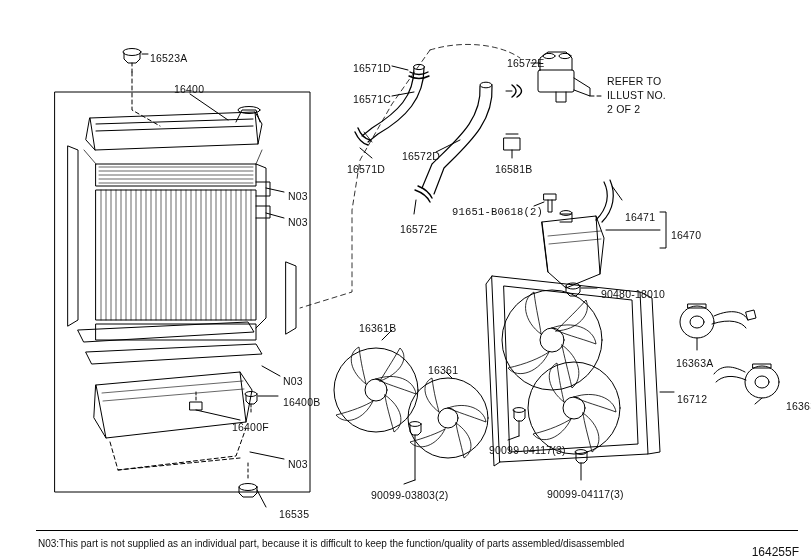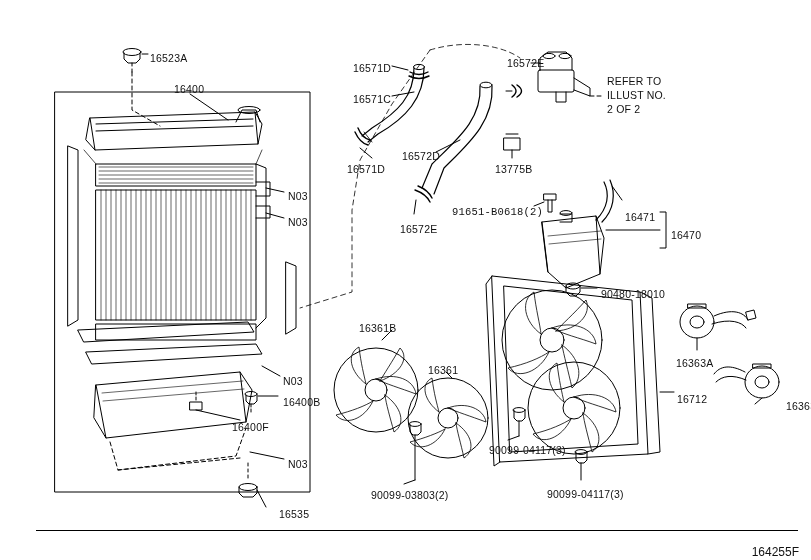--- a/index.html
+++ b/index.html
@@ -315,21 +315,21 @@
   <div class="lbl" style="left:607px;top:103px;">2 OF 2</div>
 
   <div class="lbl" style="left:150px;top:52px;text-align:center;">16523A</div>
   <div class="lbl" style="left:174px;top:83px;">16400</div>
   <div class="lbl" style="left:353px;top:62px;">16571D</div>
   <div class="lbl" style="left:353px;top:93px;">16571C</div>
   <div class="lbl" style="left:347px;top:163px;">16571D</div>
   <div class="lbl" style="left:402px;top:150px;">16572D</div>
   <div class="lbl" style="left:400px;top:223px;">16572E</div>
   <div class="lbl" style="left:507px;top:57px;">16572E</div>
-  <div class="lbl" style="left:495px;top:163px;">13775B</div>
+  <div class="lbl" style="left:495px;top:163px;">16581B</div>
   <div class="lbl" style="left:452px;top:206px;font-family:Liberation Mono, monospace;">91651-B0618(2)</div>
   <div class="lbl" style="left:625px;top:211px;">16471</div>
   <div class="lbl" style="left:671px;top:229px;">16470</div>
   <div class="lbl" style="left:601px;top:288px;">90480-18010</div>
   <div class="lbl" style="left:359px;top:322px;">16361B</div>
   <div class="lbl" style="left:428px;top:364px;">16361</div>
   <div class="lbl" style="left:676px;top:357px;">16363A</div>
   <div class="lbl" style="left:742px;top:400px;margin-left:44px;">16363</div>
   <div class="lbl" style="left:677px;top:393px;">16712</div>
   <div class="lbl" style="left:489px;top:444px;">90099-04117(3)</div>
@@ -338,15 +338,16 @@
   <div class="lbl" style="left:283px;top:396px;">16400B</div>
   <div class="lbl" style="left:232px;top:421px;">16400F</div>
   <div class="lbl" style="left:271px;top:508px;margin-left:8px;">16535</div>
 
   <div class="lbl" style="left:288px;top:190px;">N03</div>
   <div class="lbl" style="left:288px;top:216px;">N03</div>
   <div class="lbl" style="left:283px;top:375px;">N03</div>
   <div class="lbl" style="left:288px;top:458px;">N03</div>
 
   <div class="hr"></div>
+  <div class="footnote">N03:This part is not supplied as an individual part, because it is difficult to keep the function/quality of parts assembled/disassembled</div>
   <div class="sheetcode">164255F</div>
 
 </div>
 
 </body></html>

